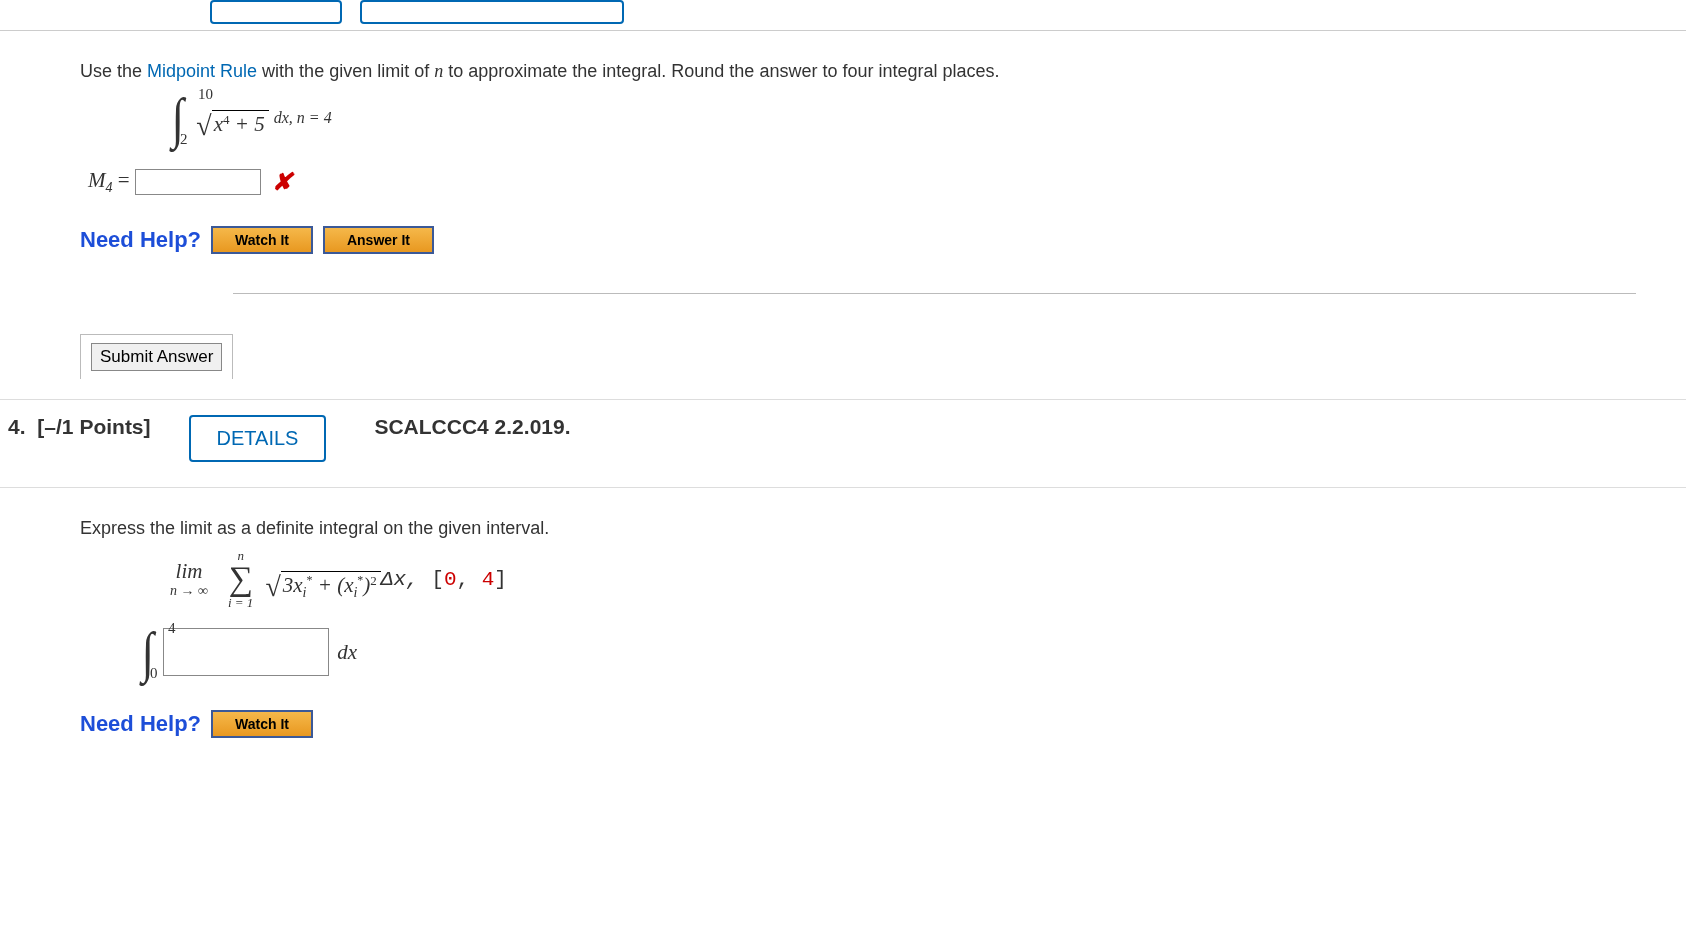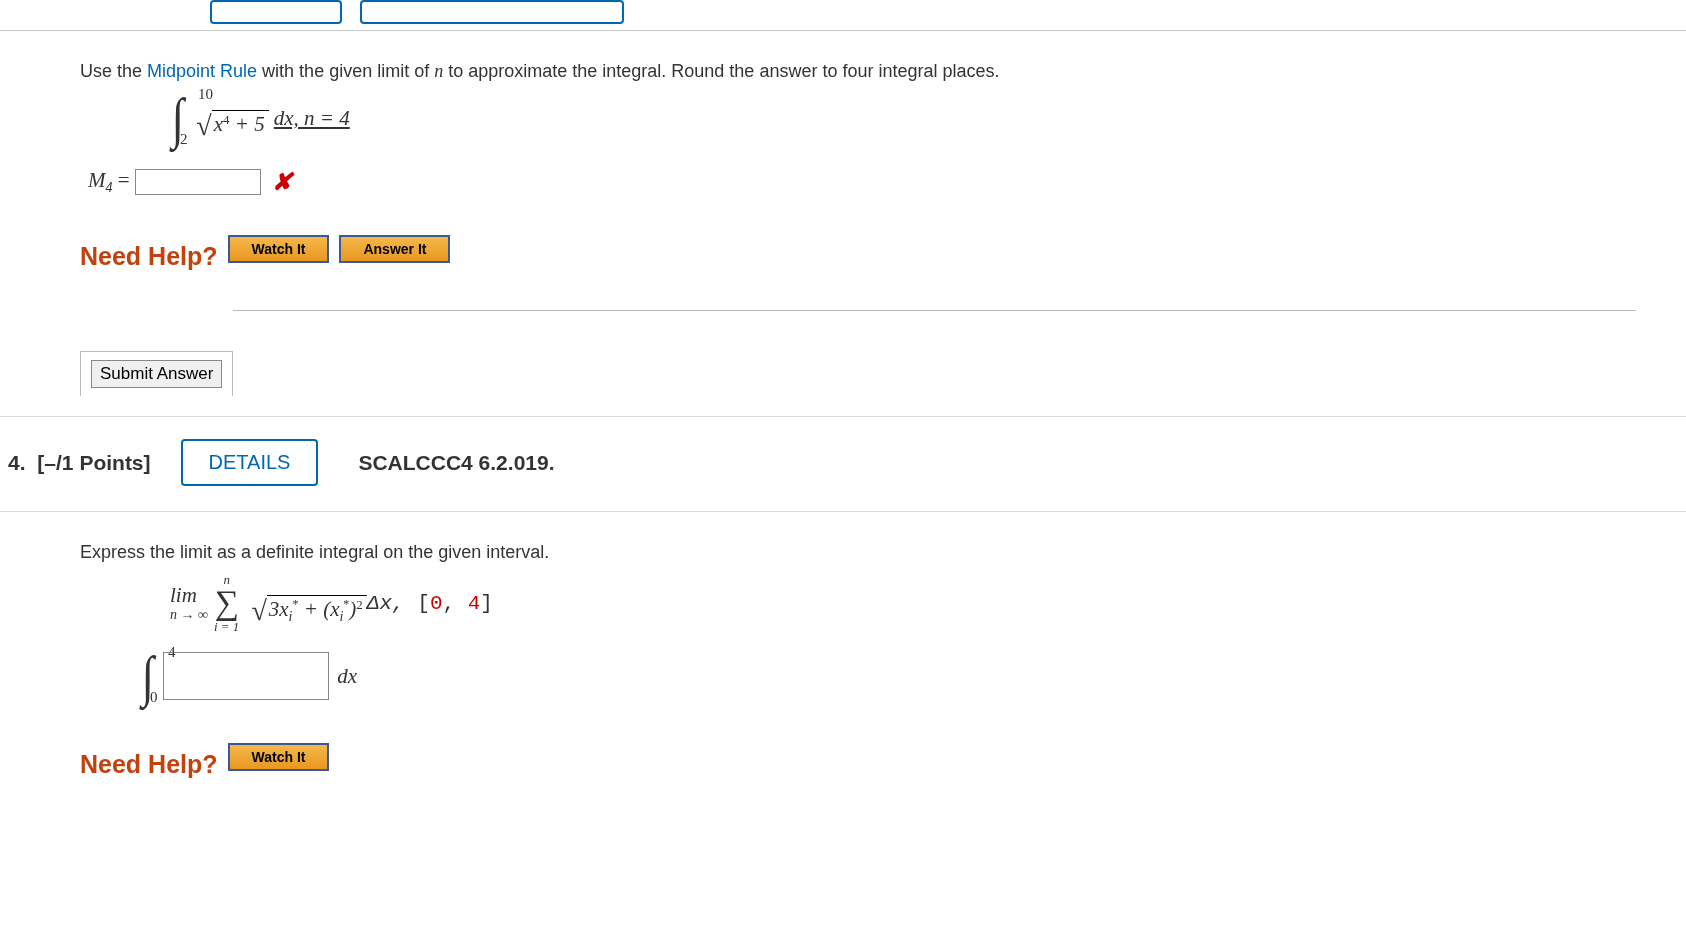--- a/index.html
+++ b/index.html
@@ -68,23 +68,22 @@
     padding: 1px 4px 0 2px;
   }
   .sup {
     font-size: 13px;
     vertical-align: 7px;
     font-style: normal;
   }
   .after-int {
     font-family: 'Times New Roman', serif;
     font-style: italic;
-    font-size: 21px;
-    vertical-align: middle;
-    text-decoration: underline;
+    font-size: 16px;
+    vertical-align: middle;
   }
   .answer-row {
     margin-top: 18px;
     font-family: 'Times New Roman', serif;
     font-style: italic;
     font-size: 21px;
     margin-left: 8px;
   }
   .sub {
     font-size: 14px;
@@ -105,24 +104,23 @@
     margin-left: 6px;
     vertical-align: middle;
   }
   .need-help-row {
     margin-top: 30px;
     display: flex;
     align-items: center;
     gap: 10px;
   }
   .need-help-label {
-    color: #c2410c;
-    font-weight: bold;
-    font-size: 25px;
-    margin-top: 16px;
+    color: #1d4ed8;
+    font-weight: bold;
+    font-size: 22px;
   }
   .hw-button {
     background: linear-gradient(#f5b84a, #e89820);
     border: 2px solid #3b5998;
     color: #000;
     font-weight: bold;
     font-family: Arial, sans-serif;
     font-size: 14px;
     padding: 4px 22px;
     cursor: pointer;
@@ -147,26 +145,26 @@
     font-family: Arial, sans-serif;
     font-size: 17px;
     padding: 3px 8px;
     cursor: pointer;
   }
   .divider {
     border-top: 1px solid #ccc;
     margin-top: 0;
   }
   .q-header {
-    padding: 22px 0 25px 8px;
+    padding: 15px 0 25px 8px;
     border-top: 1px solid #ddd;
     border-bottom: 1px solid #ddd;
     display: flex;
-    align-items: center;
-    gap: 30px;
+    align-items: flex-start;
+    gap: 38px;
     background: #fff;
   }
   .q-num {
     font-weight: bold;
     font-size: 21px;
   }
   .details-btn {
     border: 2.5px solid #0068b3;
     color: #0068b3;
     background: #fff;
@@ -198,23 +196,24 @@
   .limit-block {
     margin: 10px 0 10px 90px;
     display: flex;
     align-items: center;
     font-family: 'Times New Roman', serif;
     font-size: 21px;
   }
   .lim-wrap {
     display: inline-flex;
     flex-direction: column;
+    align-items: center;
     line-height: 1.1;
     font-style: italic;
-    margin-right: 6px;
+    margin-right: 20px;
   }
   .lim-bot {
     font-size: 14px;
     font-style: italic;
   }
   .sigma-wrap {
     display: inline-flex;
     flex-direction: column;
     align-items: center;
     line-height: 1;
@@ -295,21 +294,21 @@
     <div class="submit-trail" style="flex:1"></div>
   </div>
 </div>
 
 <div class="q-header">
   <span class="q-num">
     <span>4.</span>
     <span style="margin-left:6px">[–/1 Points]</span>
   </span>
   <button class="details-btn">DETAILS</button>
-  <span class="q-ref">SCALCCC4 6.2.019.</span>
+  <span class="q-ref">SCALCCC4 2.2.019.</span>
 </div>
 
 <div class="problem-body">
   <div>Express the limit as a definite integral on the given interval.</div>
 
   <div class="limit-block">
     <span class="lim-wrap">
       <span>lim</span>
       <span class="lim-bot">n → ∞</span>
     </span>

